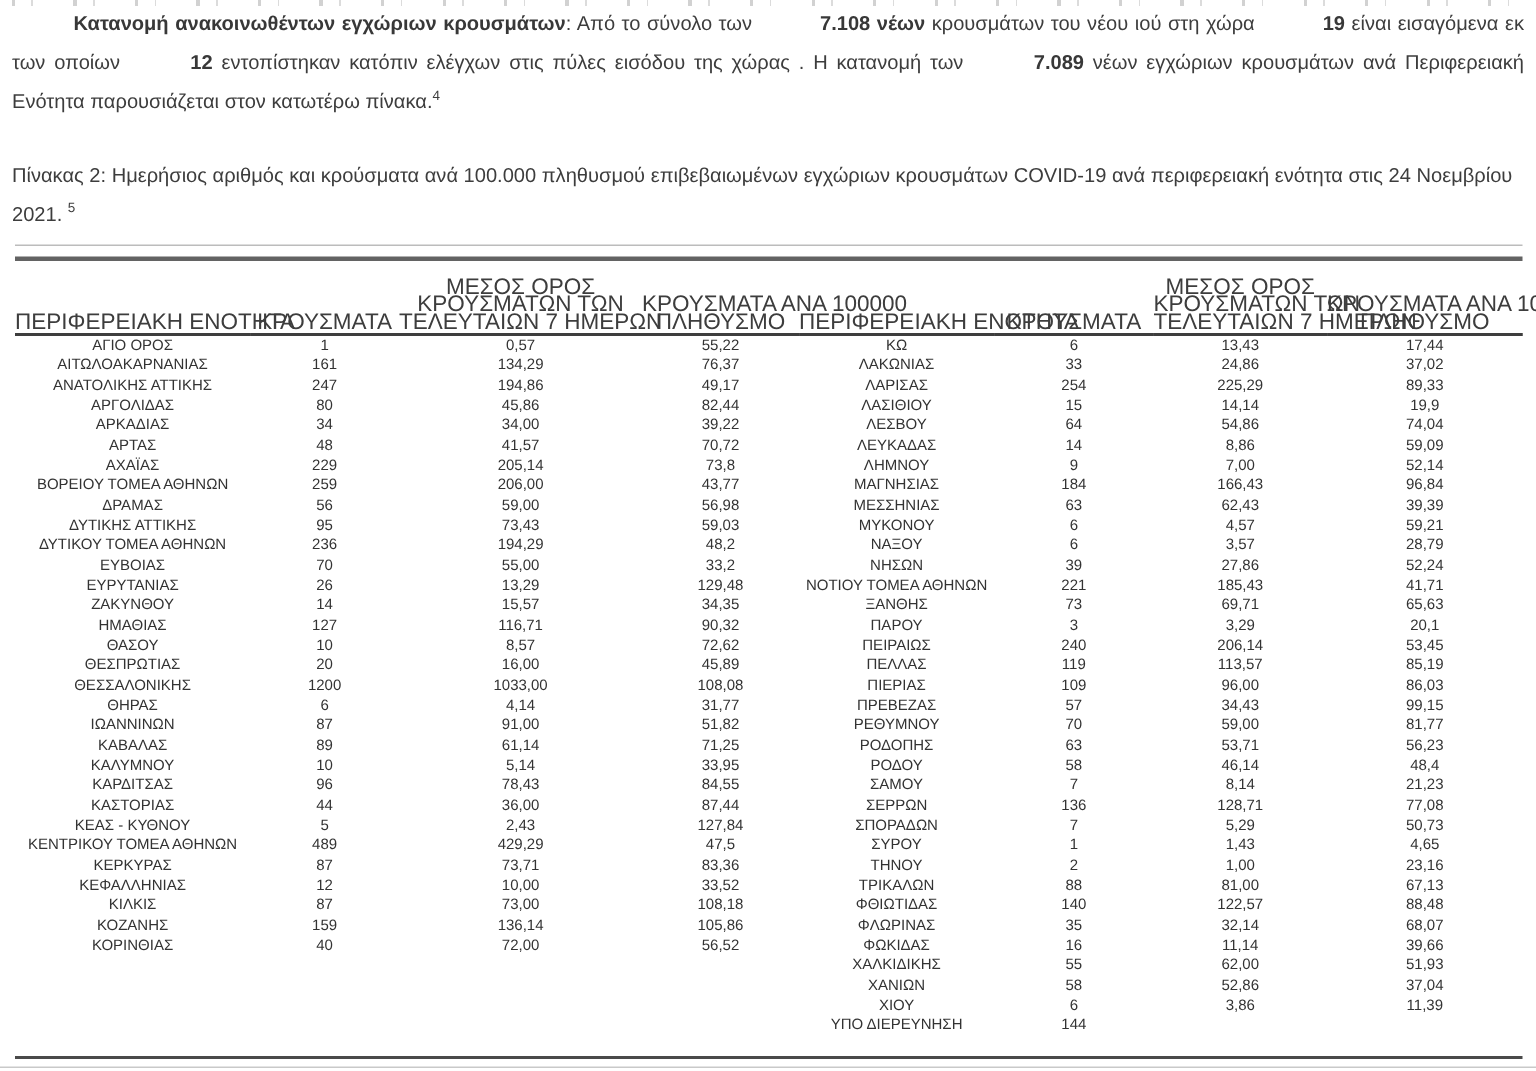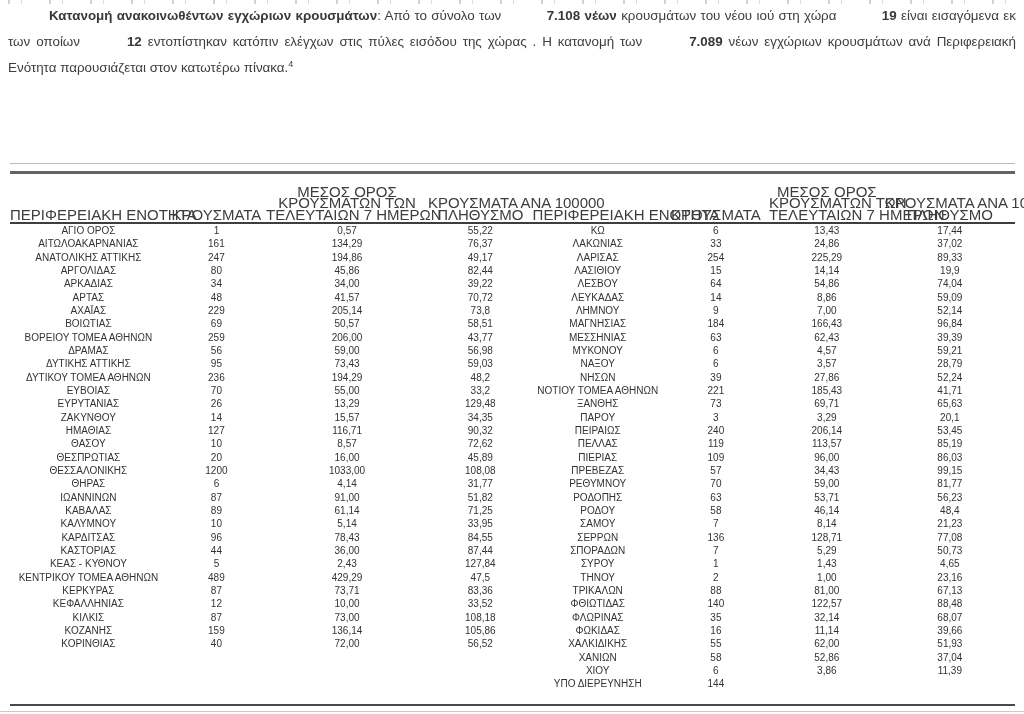--- a/index.html
+++ b/index.html
@@ -42,20 +42,21 @@
 </style>
 </head>
 <body>
 
 <div class="page">
 
   <div class="top-artifact"></div>
 
   <p class="intro"><strong>Κατανομή ανακοινωθέντων εγχώριων κρουσμάτων</strong><span>: Από το σύνολο των </span><strong>7.108 νέων</strong><span> κρουσμάτων του νέου ιού στη χώρα </span><strong>19</strong><span> είναι εισαγόμενα εκ των οποίων </span><strong>12</strong><span> εντοπίστηκαν κατόπιν ελέγχων στις πύλες εισόδου της χώρας .  Η κατανομή των </span><strong>7.089</strong><span> νέων εγχώριων κρουσμάτων ανά Περιφερειακή Ενότητα παρουσιάζεται στον κατωτέρω πίνακα.</span><sup>4</sup></p>
 
+  <p class="caption"><span>Πίνακας 2:  Ημερήσιος αριθμός και κρούσματα ανά 100.000 πληθυσμού επιβεβαιωμένων εγχώριων κρουσμάτων COVID-19 ανά περιφερειακή ενότητα στις 24 Νοεμβρίου 2021. </span><sup>5</sup></p>
 
   <div class="rule-thin"></div>
   <div class="rule-thick"></div>
 
   <div class="tables">
 
     <table class="half left-half">
       <colgroup>
         <col style="width:30%">
           <col style="width:19%">
@@ -110,26 +111,20 @@
             <td>41,57</td>
             <td>70,72</td>
           </tr>
           <tr>
             <td>ΑΧΑΪΑΣ</td>
             <td>229</td>
             <td>205,14</td>
             <td>73,8</td>
           </tr>
           <tr>
-            <td>ΒΟΙΩΤΙΑΣ</td>
-            <td>69</td>
-            <td>50,57</td>
-            <td>58,51</td>
-          </tr>
-          <tr>
             <td>ΒΟΡΕΙΟΥ ΤΟΜΕΑ ΑΘΗΝΩΝ</td>
             <td>259</td>
             <td>206,00</td>
             <td>43,77</td>
           </tr>
           <tr>
             <td>ΔΡΑΜΑΣ</td>
             <td>56</td>
             <td>59,00</td>
             <td>56,98</td>

